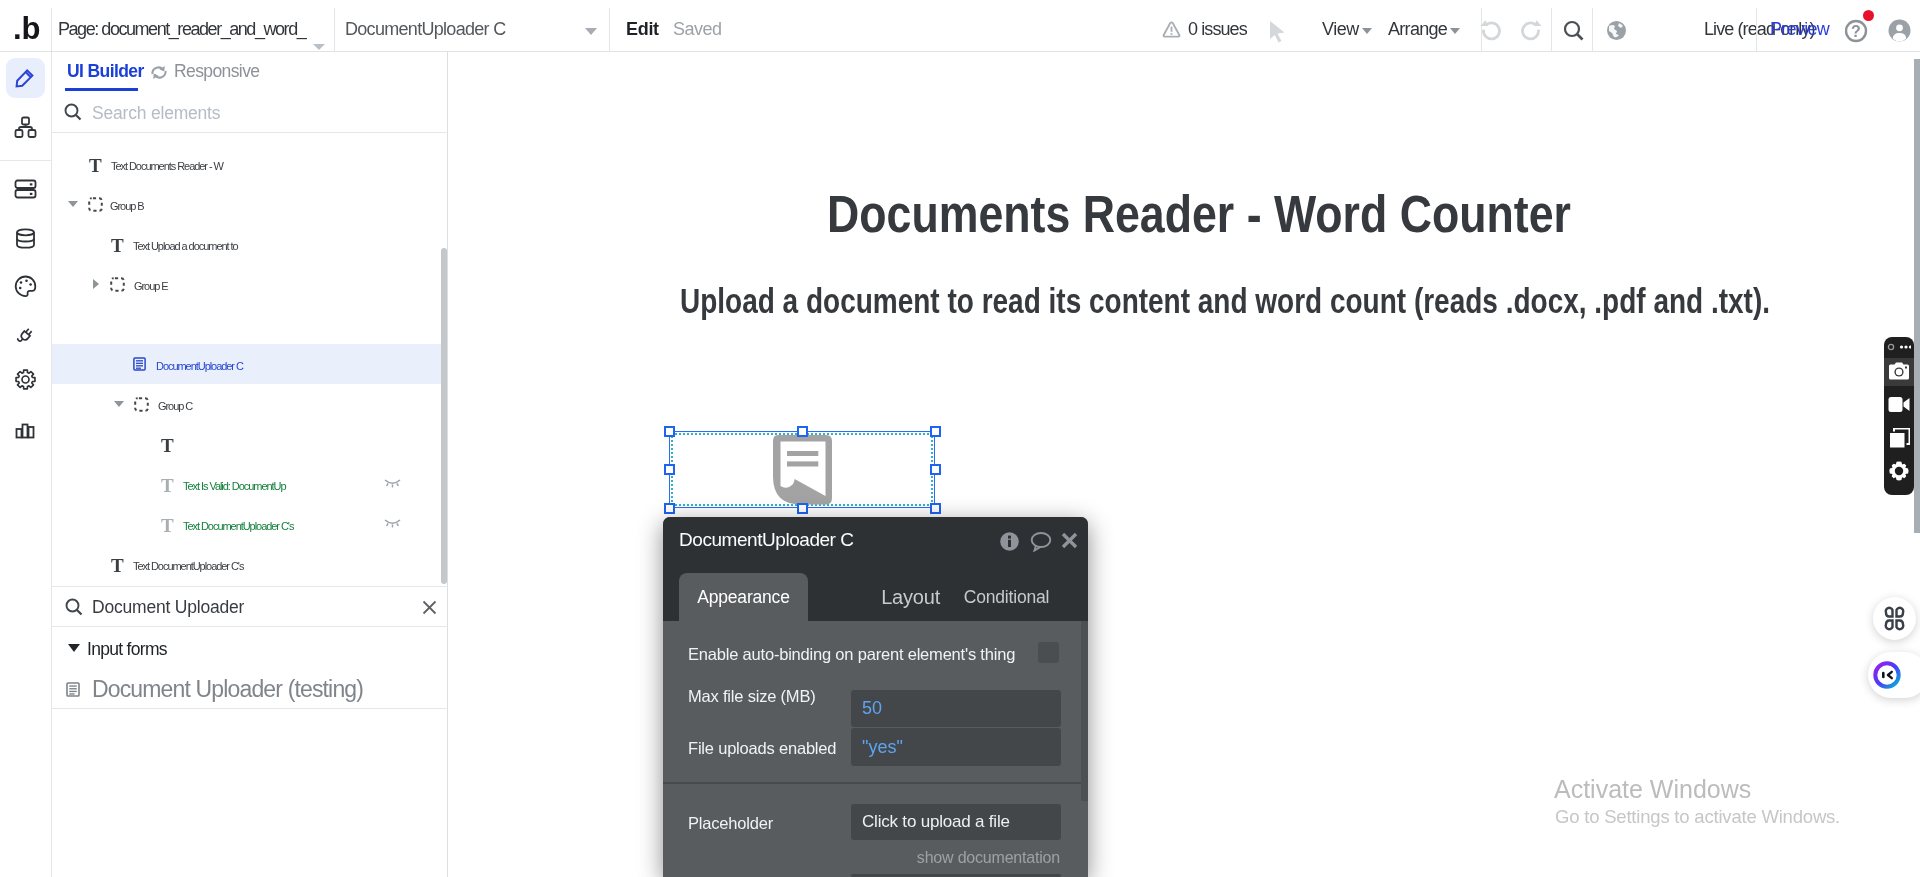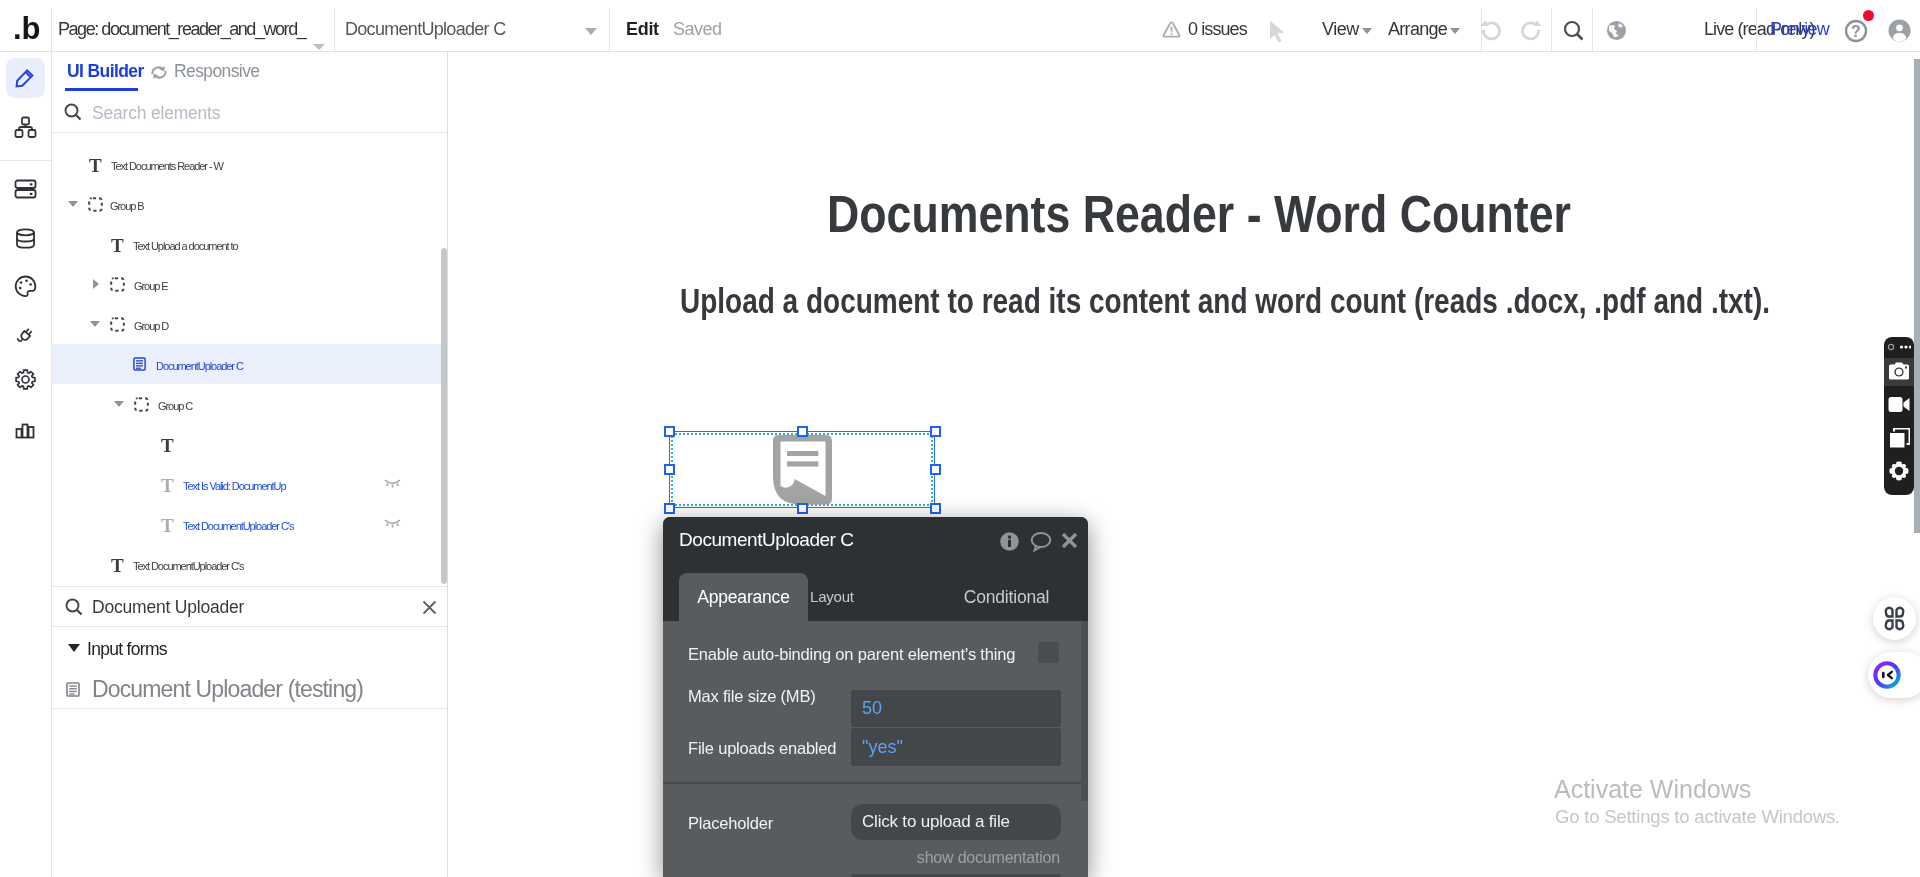--- a/index.html
+++ b/index.html
@@ -20,21 +20,21 @@
 .trow { position:absolute; left:0; width:390px; height:40px; white-space:nowrap; }
 .trow .lbl { position:absolute; top:2px; height:40px; line-height:40px; font-size:11px;
   letter-spacing:-1.05px; color:#3c4044; }
 .tarrow-d { position:absolute; top:17px; width:0; height:0; border-left:5.5px solid transparent;
   border-right:5.5px solid transparent; border-top:6.5px solid #8f9499; }
 .tarrow-r { position:absolute; top:14.5px; width:0; height:0; border-top:5.5px solid transparent;
   border-bottom:5.5px solid transparent; border-left:6.5px solid #8f9499; }
 .ticon { position:absolute; top:2px; height:40px; line-height:40px; font-family:"Liberation Serif", serif;
   font-size:19px; font-weight:bold; color:#3a3e42; }
 .ticon.gray { color:#a9aeb3; }
-.lbl.gray { color:#1d4ed8; }
+.lbl.gray { color:#15803d; }
 #proppanel { position:absolute; left:663px; top:517px; width:425px; height:360px;
   background:#585c5f; border-radius:7px 7px 0 0; box-shadow:0 6px 24px rgba(0,0,0,0.45); z-index:25; }
 #ppheader { position:absolute; left:0; top:0; width:425px; height:104px; background:#2d3134;
   border-radius:7px 7px 0 0; }
 .pplabel { position:absolute; font-size:16.5px; color:#f0f2f3; letter-spacing:-0.2px; white-space:nowrap; }
 .ppinput { position:absolute; left:188px; width:210px; background:#44474a; border-radius:3px; }
 .ppblue { color:#5ea3f2; font-size:18px; }
 .hdl { position:absolute; width:11px; height:11px; background:#fff; border:2px solid #1f63f2; z-index:3; }
 </style>
 </head>
@@ -206,27 +206,20 @@
     </div>
 
   <div class="trow" style="top:212px;">
       <span class="tarrow-r" style="left:41px;"></span>
       <svg class="abs" style="left:58px; top:13px;" width="15" height="15" viewBox="0 0 15 15">
         <rect x="1.2" y="1.2" width="12.6" height="12.6" rx="2.5" fill="none" stroke="#45484c" stroke-width="2" stroke-dasharray="3.2 2.9" stroke-dashoffset="-1.2"></rect>
       </svg>
       <span class="lbl" style="left:82px;">Group E</span>
     </div>
 
-  <div class="trow" style="top:252px;">
-      <span class="tarrow-d" style="left:38px;"></span>
-      <svg class="abs" style="left:58px; top:13px;" width="15" height="15" viewBox="0 0 15 15">
-        <rect x="1.2" y="1.2" width="12.6" height="12.6" rx="2.5" fill="none" stroke="#45484c" stroke-width="2" stroke-dasharray="3.2 2.9" stroke-dashoffset="-1.2"></rect>
-      </svg>
-      <span class="lbl" style="left:82px;">Group D</span>
-    </div>
 
   <div class="trow" style="top:292px; background:#e9f0fc; left:0; width:390px;">
     <svg class="abs" style="left:81px; top:13px;" width="13" height="14" viewBox="0 0 13 14">
       <rect x="0.9" y="0.9" width="11.2" height="12.2" rx="1" fill="none" stroke="#2847cc" stroke-width="1.5"></rect>
       <line x1="3" y1="3.8" x2="10" y2="3.8" stroke="#2847cc" stroke-width="1.3"></line>
       <line x1="3" y1="6.3" x2="10" y2="6.3" stroke="#2847cc" stroke-width="1.3"></line>
       <line x1="3" y1="8.8" x2="10" y2="8.8" stroke="#2847cc" stroke-width="1.3"></line>
       <line x1="3" y1="11.2" x2="8" y2="11.2" stroke="#2847cc" stroke-width="1.3"></line>
     </svg>
     <span class="lbl" style="left:104px; color:#2745cf;">DocumentUploader C</span>
@@ -338,36 +331,36 @@
     <path d="M6 13.5 L4.5 18.5 L10.5 15" fill="none" stroke="#8e9499" stroke-width="1.9"></path>
   </svg>
 
   <svg class="abs" style="left:398px; top:15px; z-index:2;" width="17" height="17" viewBox="0 0 17 17">
     <line x1="2" y1="2" x2="15" y2="15" stroke="#8e9499" stroke-width="3.4"></line>
     <line x1="15" y1="2" x2="2" y2="15" stroke="#8e9499" stroke-width="3.4"></line>
   </svg>
 
   <div class="abs" style="left:16px; top:56px; width:129px; height:48px; background:#585c5f; border-radius:8px 8px 0 0; z-index:2;"></div>
   <div class="abs" style="left:16px; top:56px; width:129px; height:48px; line-height:48px; text-align:center; font-size:17.5px; color:#ffffff; letter-spacing:-0.2px; z-index:3;">Appearance</div>
-  <div class="abs" style="left:147px; top:56px; width:130px; height:48px; line-height:48px; text-align:left; font-size:15px; color:#c7cacc; letter-spacing:-0.2px; z-index:2;">Layout</div>
+  <div class="abs" style="left:147px; top:56px; width:130px; height:48px; line-height:48px; text-align:right; font-size:20px; color:#c7cacc; letter-spacing:-0.2px; z-index:2;">Layout</div>
   <div class="abs" style="left:278px; top:56px; width:131px; height:48px; line-height:48px; text-align:center; font-size:17.5px; color:#c7cacc; letter-spacing:-0.2px; z-index:2;">Conditional</div>
 
   <div class="pplabel" style="left:25px; top:128px;">Enable auto-binding on parent element's thing</div>
   <div class="abs" style="left:375px; top:125px; width:21px; height:21px; background:#4a4e51; border-radius:3px;"></div>
   <div class="pplabel" style="left:25px; top:170px;">Max file size (MB)</div>
   <div class="ppinput" style="top:173px; height:37px;">
       <span class="ppblue" style="position:absolute; left:11px; top:0; line-height:37px;">50</span>
     </div>
   <div class="pplabel" style="left:25px; top:222px;">File uploads enabled</div>
   <div class="ppinput" style="top:211px; height:38px;">
       <span class="ppblue" style="position:absolute; left:11px; top:0; line-height:38px;">"yes"</span>
     </div>
   <div class="abs" style="left:0; top:265px; width:425px; height:1.5px; background:#474b4e;"></div>
   <div class="pplabel" style="left:25px; top:297px;">Placeholder</div>
-  <div class="ppinput" style="top:287px; height:36px;border-radius:12px;">
+  <div class="ppinput" style="top:287px; height:36px;">
       <span style="position:absolute; left:11px; top:0; line-height:36px; font-size:17px; color:#edeff0; letter-spacing:-0.2px;">Click to upload a file</span>
     </div>
   <div class="abs" style="right:28px; top:332px; font-size:16px; color:#9da1a4; letter-spacing:-0.2px;">show documentation</div>
   <div class="ppinput" style="top:357px; height:3px;"></div>
 
   <div class="abs" style="left:418px; top:104px; width:7px; height:180px; background:#4c5053;"></div>
 </div>
 
 <div class="abs" style="left:1884px; top:337px; width:30px; height:158px; background:#1f1f1f; border-radius:8px; z-index:10;">
   <svg class="abs" style="left:3px; top:4px;" width="24" height="12" viewBox="0 0 24 12">

